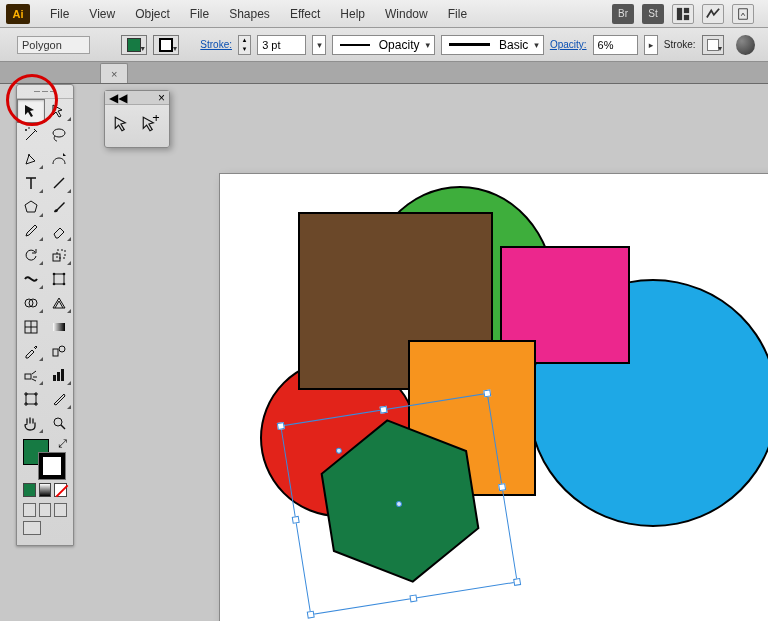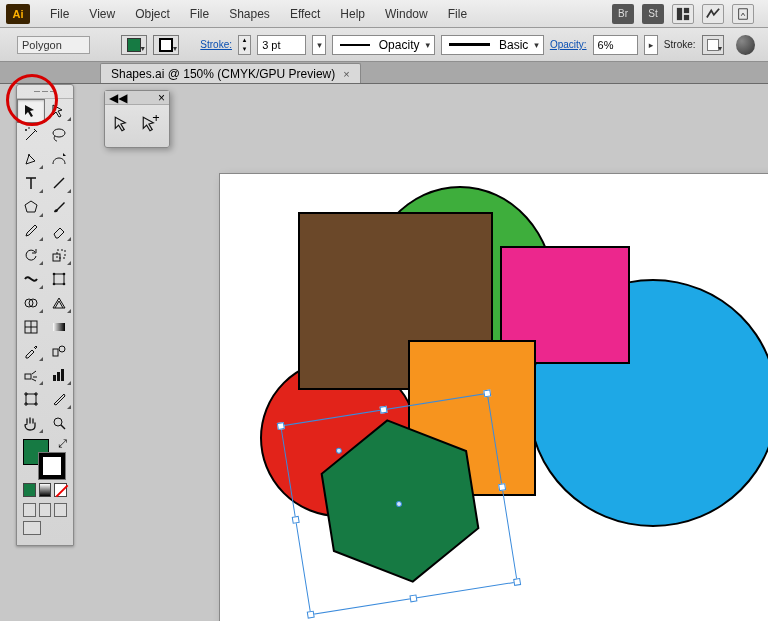--- a/index.html
+++ b/index.html
@@ -175,21 +175,20 @@
       <span class="chev">▾</span>
     </div>
 
   <div style="flex:1"></div>
   <div class="globe"></div>
   <div style="width:8px"></div>
 </div>
 
 <div class="tabstrip">
   <div class="doctab">
-    <span>Shapes.ai @ 150% (CMYK/GPU Preview)</span>
     <span class="x">×</span>
   </div>
 </div>
 
 <div class="workspace">
   <div class="artboard">
      <div class="sh green-ellipse"></div>
      <div class="sh blue-circle"></div>
      <div class="sh red-circleShape"></div>
      <div class="sh brown-sq"></div>

